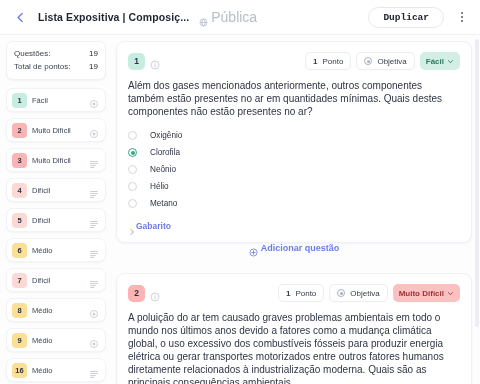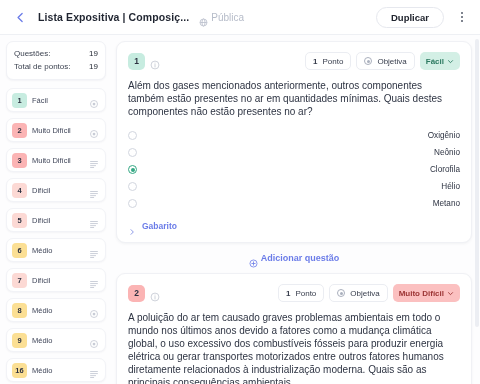--- a/index.html
+++ b/index.html
@@ -25,27 +25,27 @@
     width: 16px; height: 16px;
     display: flex; align-items: center; justify-content: center;
     color: #6b7ce8; flex: 0 0 auto;
   }
   .hdr-title {
     font-size: 10.5px; color: #1f2430; font-weight: 600;
     letter-spacing: .1px; white-space: nowrap;
   }
   .vis-wrap { display: flex; align-items: center; gap: 3px; }
   .globe-icon { width: 9px; height: 9px; color: #b6bcc9; display: block; }
-  .vis-label { font-size: 10px; color: #b6bcc9; }
+  .vis-label { font-size: 14px; color: #b6bcc9; }
   .hdr-spacer { flex: 1; }
   .dup-btn {
     border: 1px solid #e6e8ee; background: #ffffff;
     border-radius: 13px; height: 21px; padding: 0 14px;
     font-size: 9.5px; font-weight: 700; color: #20242e;
-    font-family: Liberation Sans, sans-serif; cursor: pointer;
+    font-family: Liberation Mono, monospace; cursor: pointer;
     display: flex; align-items: center;
   }
   .kebab { width: 16px; height: 20px; display: flex; flex-direction: column;
     align-items: center; justify-content: center; gap: 2px; cursor: pointer; }
   .kebab i { width: 2px; height: 2px; border-radius: 50%; background: #555b6a; display: block; }
 
   
   .body { flex: 1; display: flex; min-height: 0; background: #fdfdfe; }
 
   
@@ -108,32 +108,32 @@
   .radio-dot i { width: 3px; height: 3px; border-radius: 50%; background: #aab0bd; display: block; }
   .diff-chip {
     border-radius: 5px; height: 18px; padding: 0 6px;
     display: flex; align-items: center; gap: 3px;
     font-size: 8px; font-weight: 700; white-space: nowrap; cursor: pointer;
   }
   .chev-dn { width: 7px; height: 7px; display: block; }
 
   .q-text { font-size: 10px; line-height: 13px; color: #2e3443; margin-bottom: 9px; }
 
-  .opt { display: flex; align-items: center; gap: 6px; height: 17px; cursor: pointer; justify-content: space-between; }
+  .opt { display: flex; align-items: center; gap: 13px; height: 17px; cursor: pointer; }
   .opt-radio { width: 9px; height: 9px; border-radius: 50%; border: 1.3px solid #d2d6df;
     background:#fff; display: flex; align-items: center; justify-content: center; flex: 0 0 auto; }
   .opt-radio.sel { border-color: #35a884; }
   .opt-radio.sel i { width: 4px; height: 4px; border-radius: 50%; background: #35a884; display: block; }
   .opt-label { font-size: 8.2px; color: #2e3443; }
 
-  .gabarito { display: flex; align-items: center; gap: 6px; margin-top: 9px; cursor: pointer; }
+  .gabarito { display: flex; align-items: center; margin-top: 9px; cursor: pointer; }
   .gab-chev { width: 8px; height: 8px; color: #8e9be8; display: block; }
   .gab-label { font-size: 8.5px; color: #6b7ce8; font-weight: 600; }
 
-  .add-q { display: flex; align-items: center; justify-content: center; gap: 3px;
+  .add-q { display: flex; align-items: flex-start; justify-content: center; gap: 3px;
     height: 30px; cursor: pointer; }
   .add-icon { width: 9px; height: 9px; color: #6b7ce8; display: block; }
   .add-label { font-size: 9px; color: #6b7ce8; font-weight: 600; }
 
   
   .scrollbar { position: absolute; right: 1px; top: 4px; width: 4px; height: 288px;
     border-radius: 2px; background: #eceef3; }
 </style>
 </head>
 <body>
@@ -288,28 +288,28 @@
             </span>
           </div>
         </div>
         <div class="q-text">Além dos gases mencionados anteriormente, outros componentes também estão presentes no ar em quantidades mínimas. Quais destes componentes não estão presentes no ar?</div>
         <div id="q1-options">
             <div class="opt">
               <span class="opt-radio"></span>
               <span class="opt-label">Oxigênio</span>
             </div>
             <div class="opt">
-              <span class="opt-radio"></span>
-              <span class="opt-label">Neônio</span>
-            </div>
-            <div class="opt">
               <span class="opt-radio sel">
                 <i></i>
               </span>
               <span class="opt-label">Clorofila</span>
+            </div>
+            <div class="opt">
+              <span class="opt-radio"></span>
+              <span class="opt-label">Neônio</span>
             </div>
             <div class="opt">
               <span class="opt-radio"></span>
               <span class="opt-label">Hélio</span>
             </div>
             <div class="opt">
               <span class="opt-radio"></span>
               <span class="opt-label">Metano</span>
             </div>
           </div>

